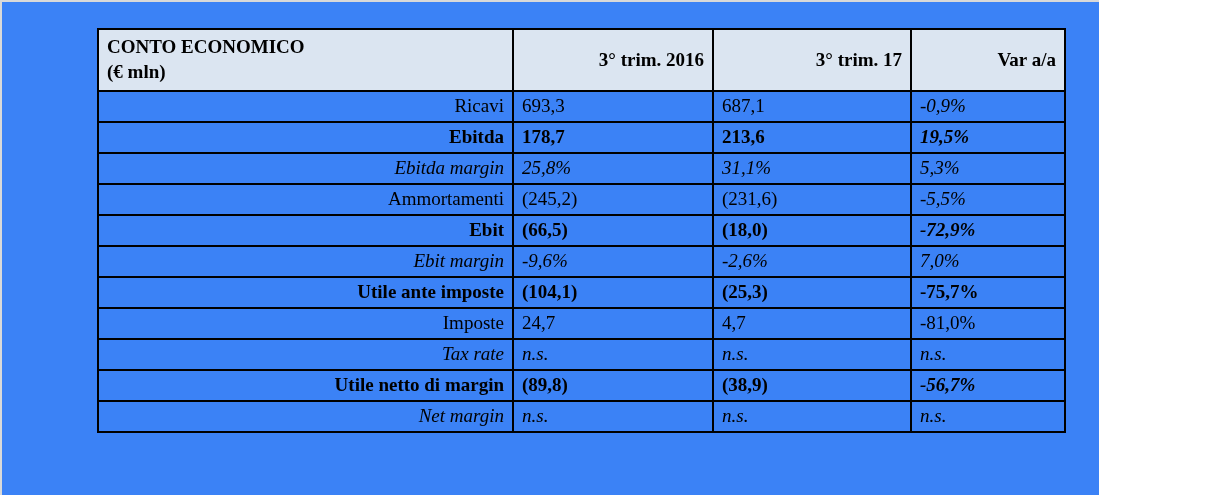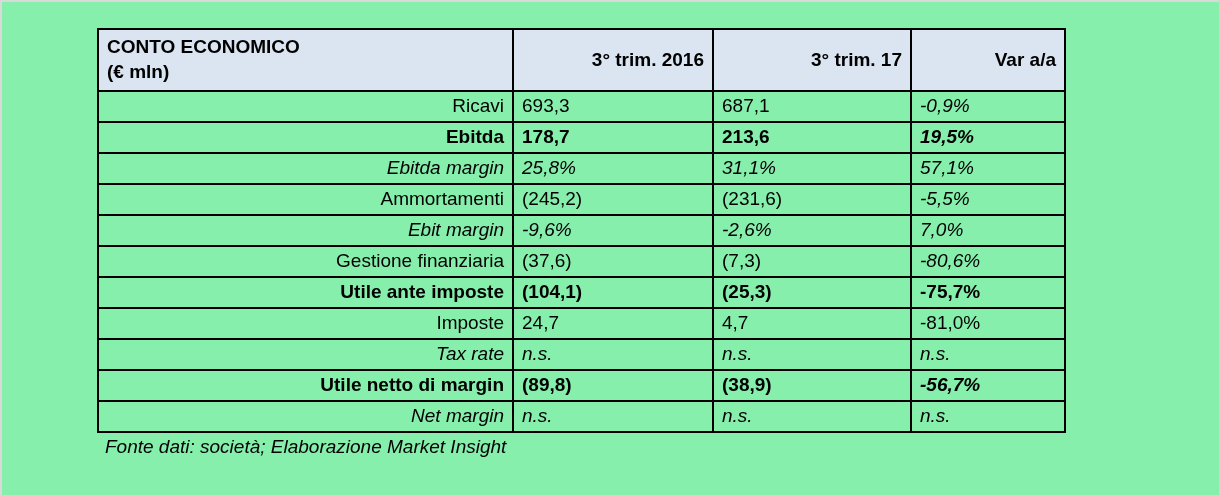--- a/index.html
+++ b/index.html
@@ -4,27 +4,28 @@
 <style>
   html, body {
     margin: 0;
     padding: 0;
     background: #ffffff;
     font-family: "Liberation Sans", sans-serif;
     color: #000000;
   }
   .frame {
     position: relative;
-    width: 1219px;
+    width: 1099px;
     height: 495px;
     box-sizing: border-box;
     border-top: 2px solid #d9d9d9;
     border-left: 2px solid #d9d9d9;
-    background: #86efac;
+    background: #3b82f6;
     overflow: hidden;
+    font-family: Liberation Serif, serif;
   }
   table.fin {
     border-collapse: collapse;
     table-layout: fixed;
     width: 967px;
     margin: 26px 0 0 95px;
   }
   table.fin col.c-label { width: 415px; }
   table.fin col.c-2016  { width: 200px; }
   table.fin col.c-17    { width: 198px; }
@@ -96,44 +97,44 @@
         <td class="lbl b">Ebitda</td>
         <td class="val b">178,7</td>
         <td class="val b">213,6</td>
         <td class="val bi">19,5%</td>
       </tr>
 
       <tr>
         <td class="lbl i">Ebitda margin</td>
         <td class="val i">25,8%</td>
         <td class="val i">31,1%</td>
-        <td class="val i">57,1%</td>
+        <td class="val i">5,3%</td>
       </tr>
 
       <tr>
         <td class="lbl">Ammortamenti</td>
         <td class="val">(245,2)</td>
         <td class="val">(231,6)</td>
         <td class="val i">-5,5%</td>
       </tr>
 
+      <tr>
+        <td class="lbl b">Ebit</td>
+        <td class="val b">(66,5)</td>
+        <td class="val b">(18,0)</td>
+        <td class="val bi">-72,9%</td>
+      </tr>
 
       <tr>
         <td class="lbl i">Ebit margin</td>
         <td class="val i">-9,6%</td>
         <td class="val i">-2,6%</td>
         <td class="val i">7,0%</td>
       </tr>
 
-      <tr>
-        <td class="lbl">Gestione finanziaria</td>
-        <td class="val">(37,6)</td>
-        <td class="val">(7,3)</td>
-        <td class="val i">-80,6%</td>
-      </tr>
 
       <tr>
         <td class="lbl b">Utile ante imposte</td>
         <td class="val b">(104,1)</td>
         <td class="val b">(25,3)</td>
         <td class="val b">-75,7%</td>
       </tr>
 
       <tr>
         <td class="lbl">Imposte</td>
@@ -159,15 +160,14 @@
       <tr>
         <td class="lbl i">Net margin</td>
         <td class="val i">n.s.</td>
         <td class="val i">n.s.</td>
         <td class="val i">n.s.</td>
       </tr>
 
     </tbody>
   </table>
 
-  <div class="source-note">Fonte dati: società; Elaborazione Market Insight</div>
 
 </div>
 
 </body></html>

